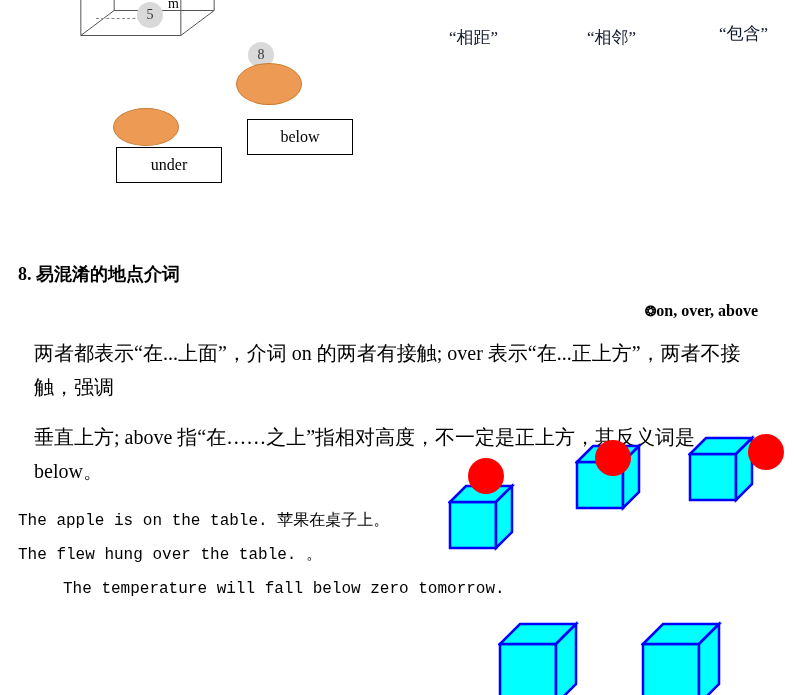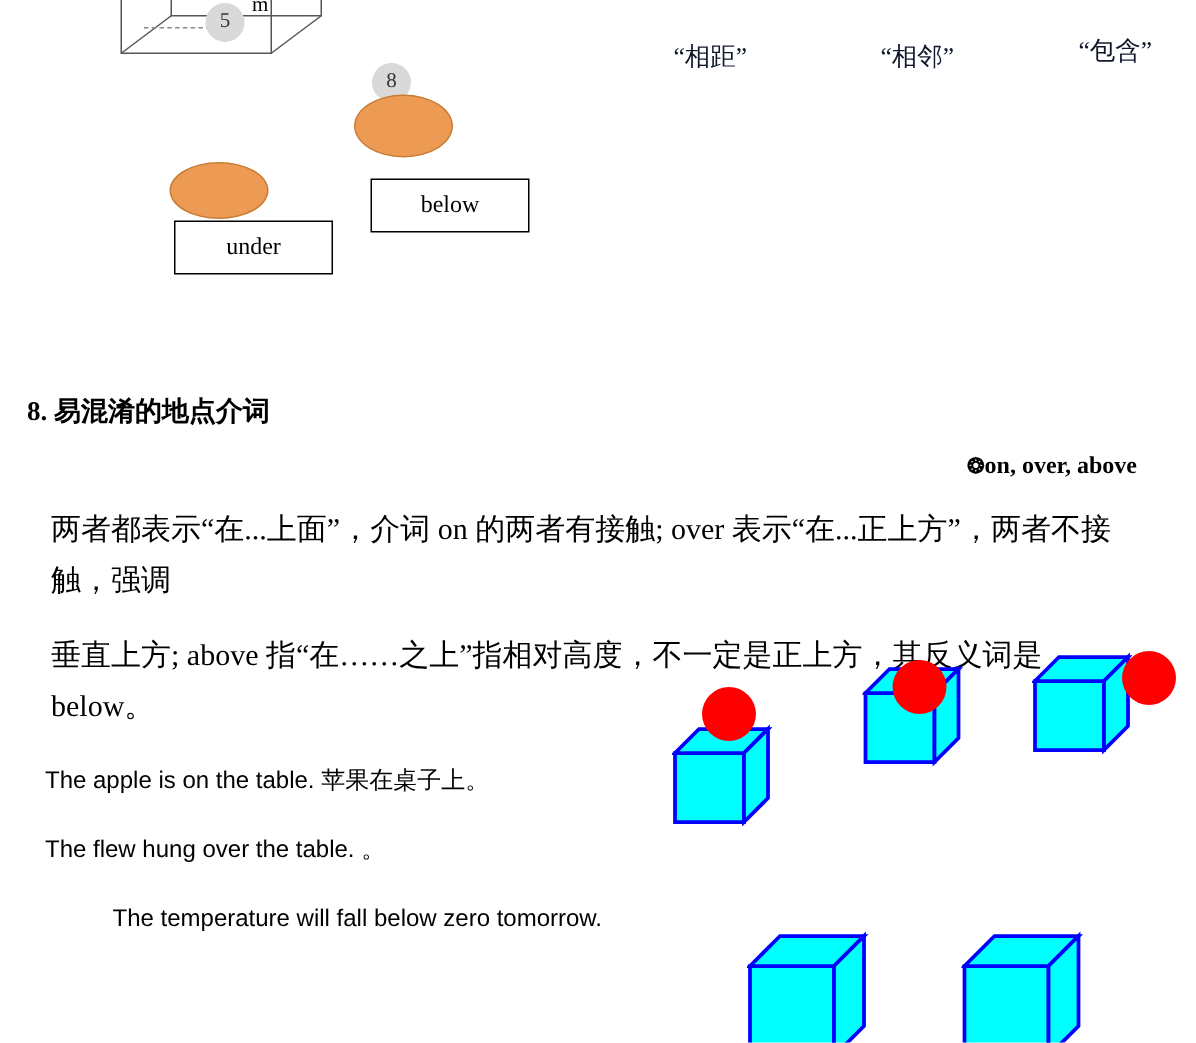--- a/index.html
+++ b/index.html
@@ -112,24 +112,24 @@
   }
 
   .para {
     font-family: "Liberation Serif", serif;
     font-size: 20px;
     line-height: 34px;
     margin: 16px;
   }
 
   .eng {
-    font-family: Liberation Sans, sans-serif;
+    font-family: Liberation Mono, monospace;
     font-size: 16px;
     line-height: 34px;
-    margin: 12px;
+    margin: 0;
   }
 
   .sub-head {
     font-family: "Liberation Serif", serif;
     font-weight: bold;
     font-size: 16px;
     line-height: 34px;
     margin: 0;
   }
 

